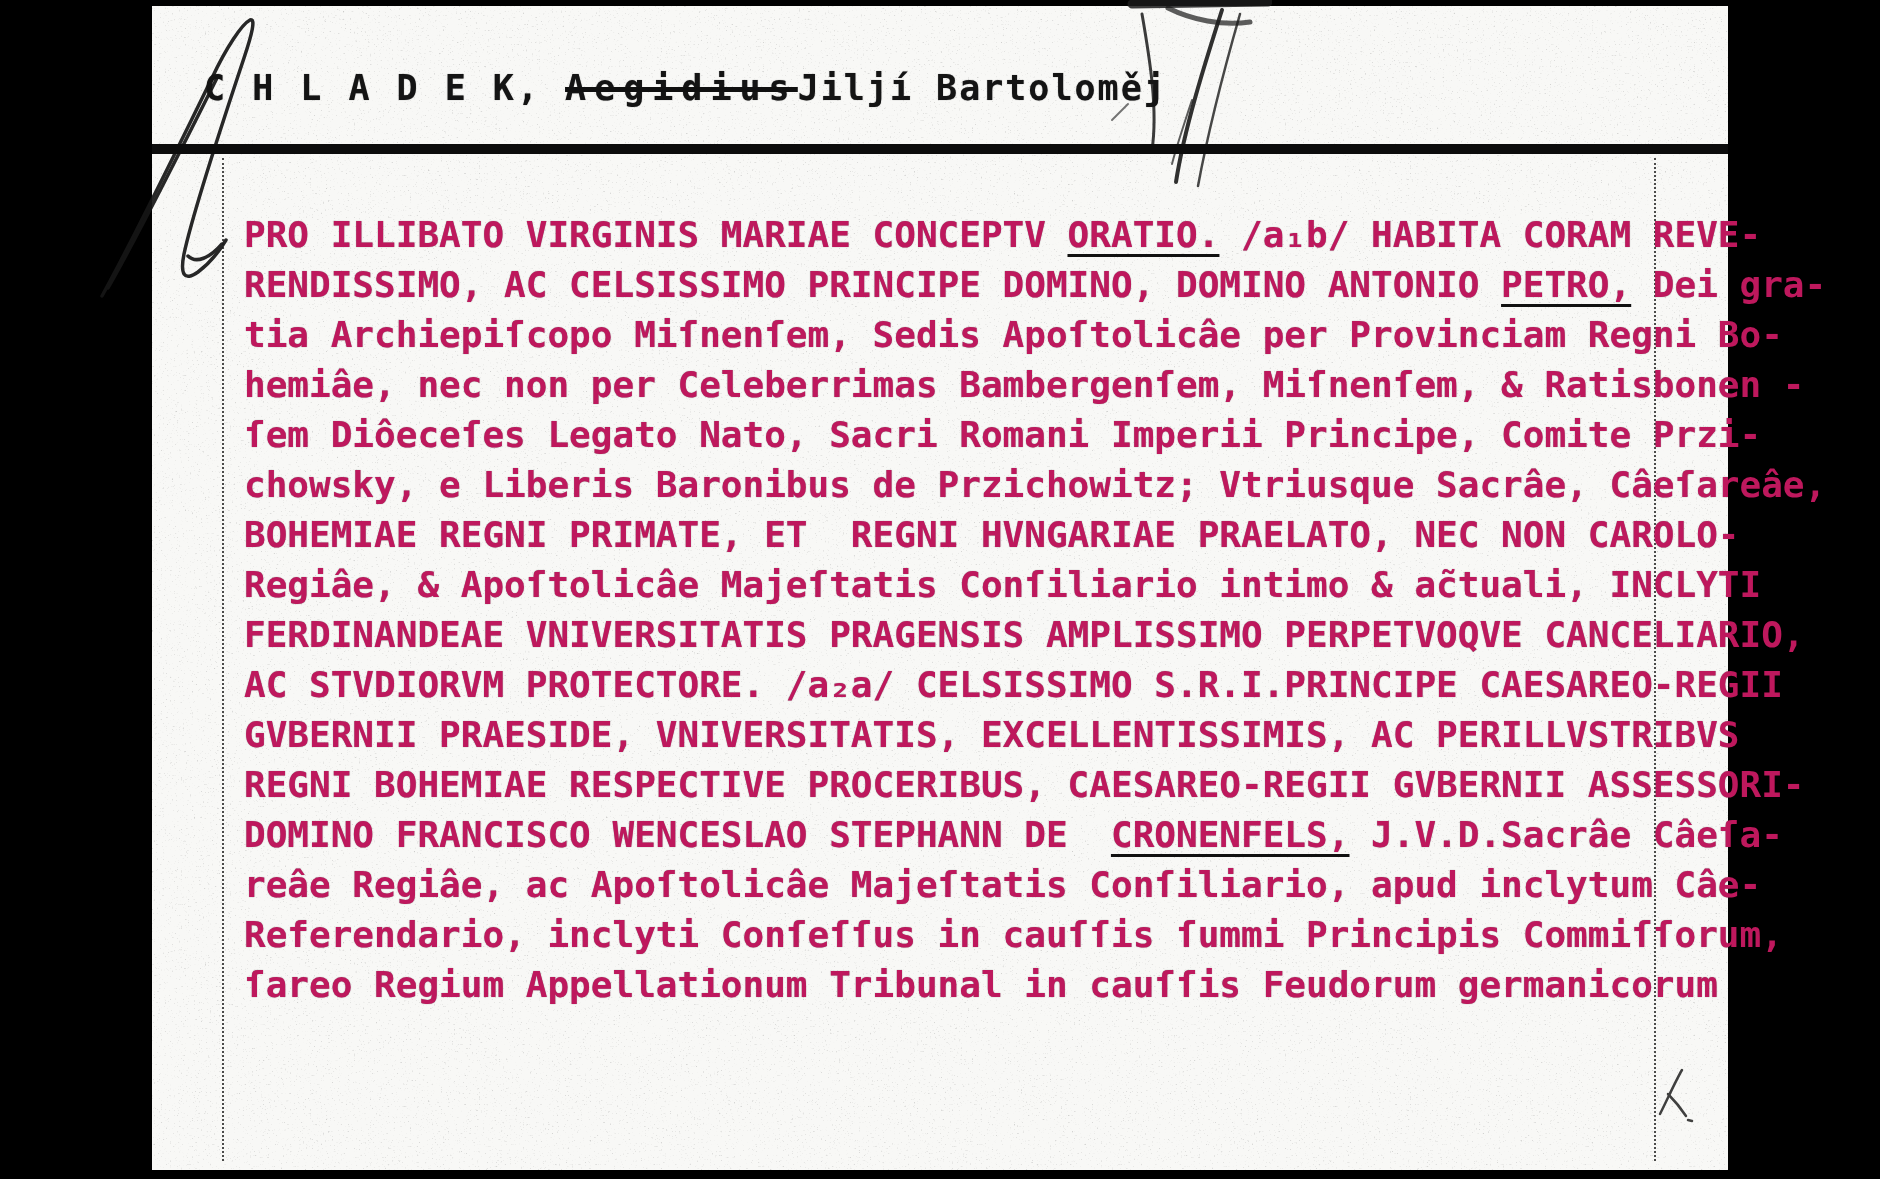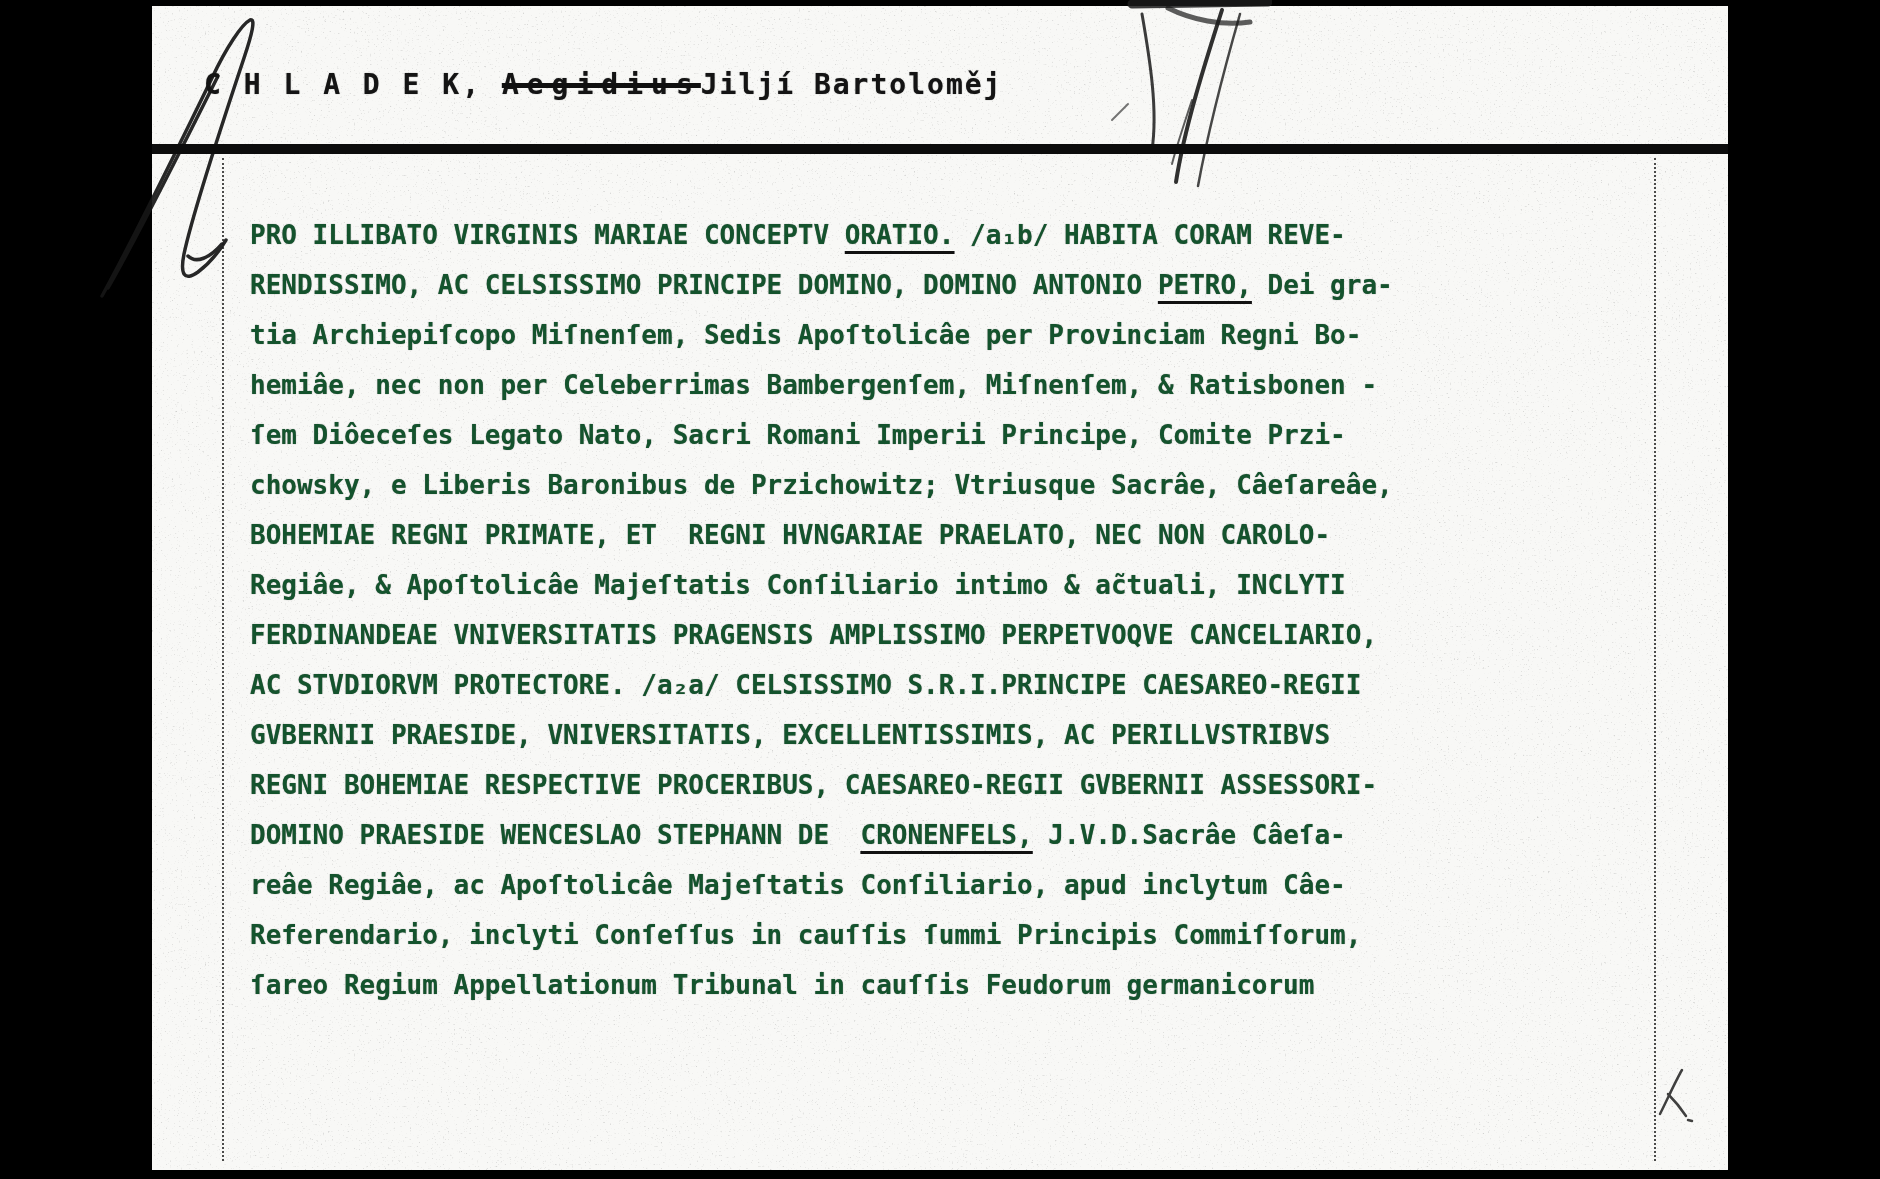--- a/index.html
+++ b/index.html
@@ -29,37 +29,37 @@
   .guide{
     position:absolute;
     top:152px;height:1003px;width:0;
     border-left:2px dotted rgba(25,25,25,.78);
   }
   .guide-left{left:70px;}
   .guide-right{left:1502px;}
   .header-line{
     position:absolute;
     left:52px;top:62px;
-    font-size:28px;font-weight:bold;color:#141414;
+    font-size:35px;font-weight:bold;color:#141414;
     white-space:pre;
     text-shadow:0 0 1px rgba(10,10,10,.55);
   }
   .header-line .spaced{letter-spacing:3px;}
   .header-line .plain{letter-spacing:2px;}
   .header-line .strike{
     letter-spacing:8px;
     text-decoration:line-through;
     text-decoration-thickness:5px;
     text-decoration-color:#101010;
   }
   .body-text{
     position:absolute;
-    left:98px;top:204px;
+    left:92px;top:204px;
     width:1440px;
-    font-size:26px;font-weight:bold;color:#14532d;
+    font-size:36px;font-weight:bold;color:#be185d;
     line-height:50px;
     text-shadow:0 0 1px rgba(10,10,10,.5);
   }
   .body-text .line{white-space:pre;height:50px;}
   .body-text .u{
     text-decoration:underline;
     text-decoration-thickness:3px;
     text-underline-offset:7px;
     text-decoration-color:#111;
   }
@@ -123,20 +123,20 @@
         <div class="line"><span>tia Archiepiſcopo Miſnenſem, Sedis Apoſtolicâe per Provinciam Regni Bo-</span></div>
         <div class="line"><span>hemiâe, nec non per Celeberrimas Bambergenſem, Miſnenſem, &amp; Ratisbonen -</span></div>
         <div class="line"><span>ſem Diôeceſes Legato Nato, Sacri Romani Imperii Principe, Comite Przi-</span></div>
         <div class="line"><span>chowsky, e Liberis Baronibus de Przichowitz; Vtriusque Sacrâe, Câeſareâe,</span></div>
         <div class="line"><span>BOHEMIAE REGNI PRIMATE, ET  REGNI HVNGARIAE PRAELATO, NEC NON CAROLO-</span></div>
         <div class="line"><span>Regiâe, &amp; Apoſtolicâe Majeſtatis Conſiliario intimo &amp; ac̃tuali, INCLYTI</span></div>
         <div class="line"><span>FERDINANDEAE VNIVERSITATIS PRAGENSIS AMPLISSIMO PERPETVOQVE CANCELIARIO,</span></div>
         <div class="line"><span>AC STVDIORVM PROTECTORE. /a₂a/ CELSISSIMO S.R.I.PRINCIPE CAESAREO-REGII</span></div>
         <div class="line"><span>GVBERNII PRAESIDE, VNIVERSITATIS, EXCELLENTISSIMIS, AC PERILLVSTRIBVS</span></div>
         <div class="line"><span>REGNI BOHEMIAE RESPECTIVE PROCERIBUS, CAESAREO-REGII GVBERNII ASSESSORI-</span></div>
-        <div class="line"><span>DOMINO PRAESIDE WENCESLAO STEPHANN DE  </span><span class="u">CRONENFELS,</span><span> J.V.D.Sacrâe Câeſa-</span></div>
+        <div class="line"><span>DOMINO FRANCISCO WENCESLAO STEPHANN DE  </span><span class="u">CRONENFELS,</span><span> J.V.D.Sacrâe Câeſa-</span></div>
         <div class="line"><span>reâe Regiâe, ac Apoſtolicâe Majeſtatis Conſiliario, apud inclytum Câe-</span></div>
         <div class="line"><span>Referendario, inclyti Conſeſſus in cauſſis ſummi Principis Commiſſorum,</span></div>
         <div class="line"><span>ſareo Regium Appellationum Tribunal in cauſſis Feudorum germanicorum</span></div>
       </div>
 
   </div>
 </div>
 
 </body></html>

